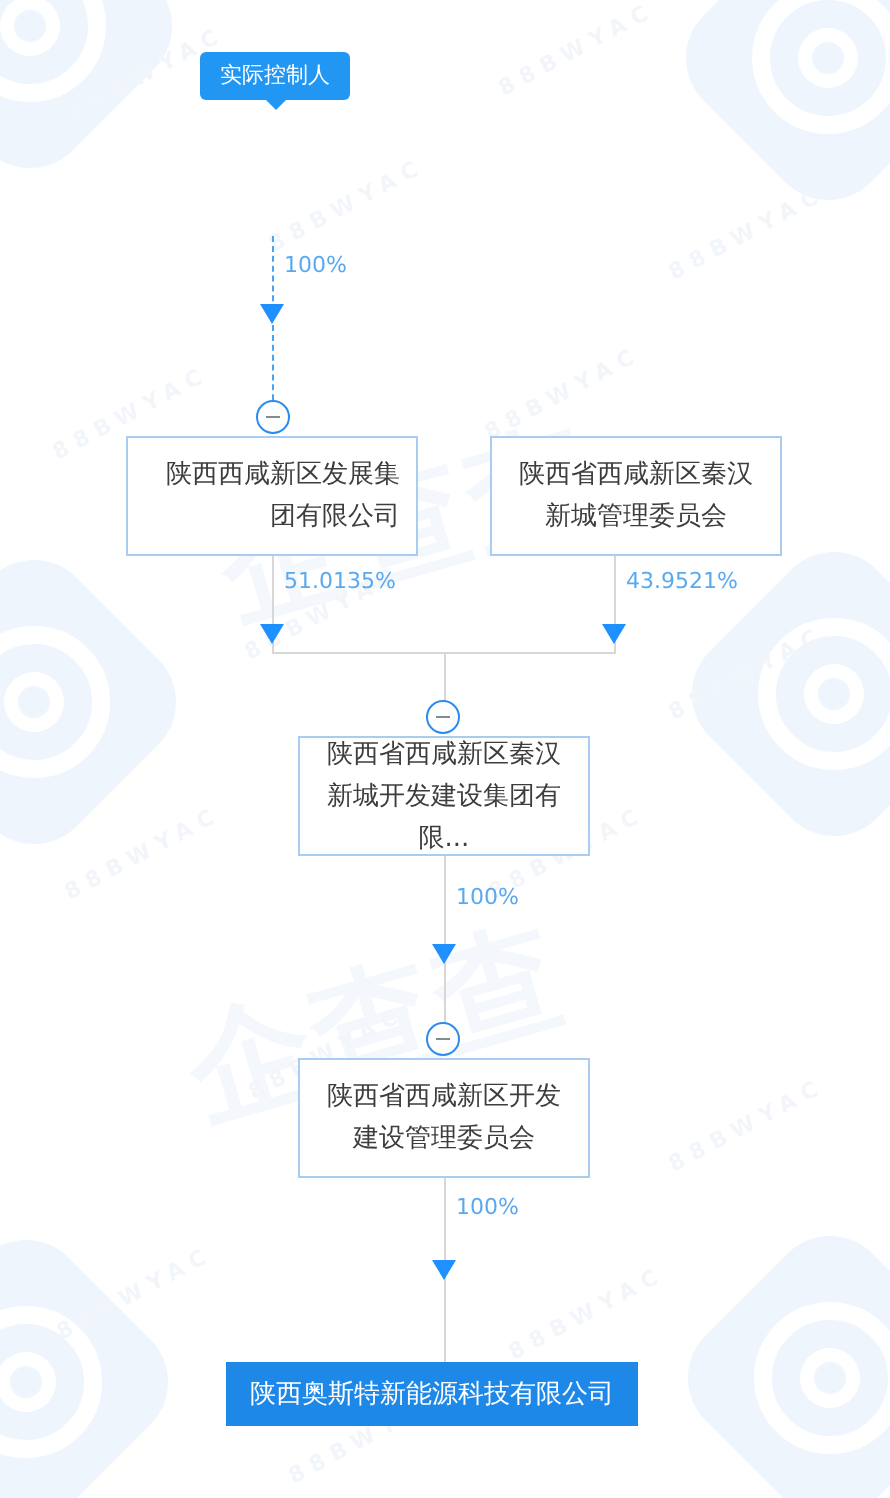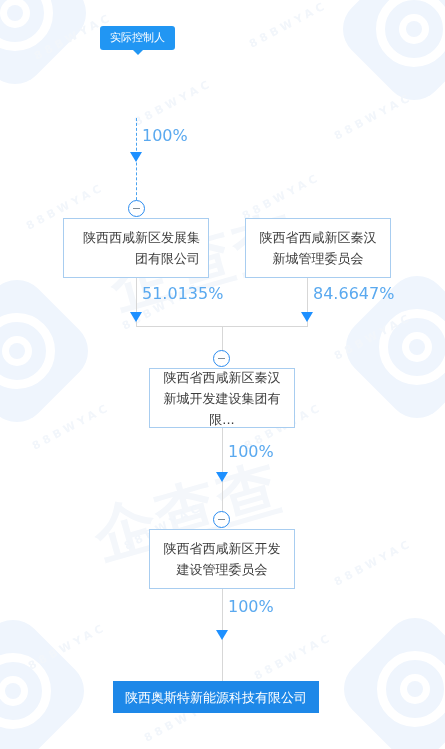--- a/index.html
+++ b/index.html
@@ -77,21 +77,21 @@
     position:absolute;width:0;border-left:1px dashed #4aa3f0;
   }
 
   .arrow{
     position:absolute;width:0;height:0;
     border-left:6px solid transparent;border-right:6px solid transparent;
     border-top:10px solid #1e90ff;
   }
 
   .pct{
-    position:absolute;color:#5aa9ef;font-size:16px;white-space:nowrap;
+    position:absolute;color:#5aa9ef;font-size:11px;white-space:nowrap;
   }
 
   .collapse{
     position:absolute;width:17px;height:17px;border-radius:50%;
     border:1.5px solid #2b8cf0;background:#ffffff;box-sizing:border-box;
     display:flex;align-items:center;justify-content:center;
   }
   .collapse i{display:block;width:7px;height:1.5px;background:#7f8c96;}
 </style>
 </head>
@@ -164,21 +164,21 @@
 
     <div class="node" style="left:234px;top:218px;width:146px;height:60px;margin-left:11px;">
       <span class="node-text">陕西省西咸新区秦汉新城管理委员会</span>
     </div>
 
     <div class="line-v" style="left:136px;top:278px;height:48px;"></div>
     <div class="pct" style="left:142px;top:284px;">51.0135%</div>
     <div class="arrow" style="left:130px;top:312px;"></div>
 
     <div class="line-v" style="left:307px;top:278px;height:48px;"></div>
-    <div class="pct" style="left:313px;top:284px;">84.6647%</div>
+    <div class="pct" style="left:313px;top:284px;">43.9521%</div>
     <div class="arrow" style="left:301px;top:312px;"></div>
 
     <div class="line-h" style="left:136px;top:326px;width:172px;"></div>
     <div class="line-v" style="left:222px;top:326px;height:32px;"></div>
 
     <div class="collapse" style="left:213px;top:350px;">
         <i></i>
       </div>
 
     <div class="node" style="left:149px;top:368px;width:146px;height:60px;">

